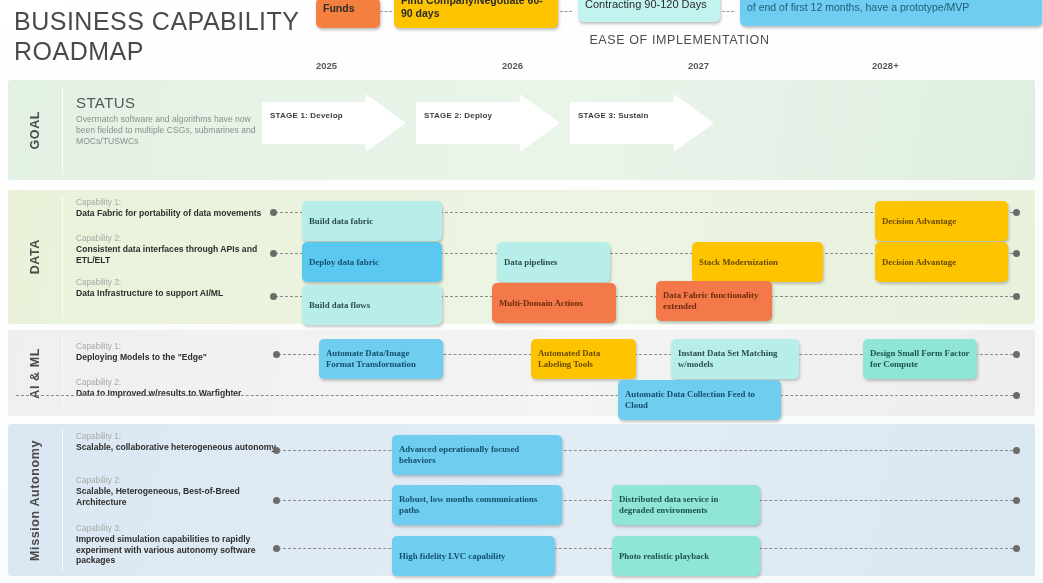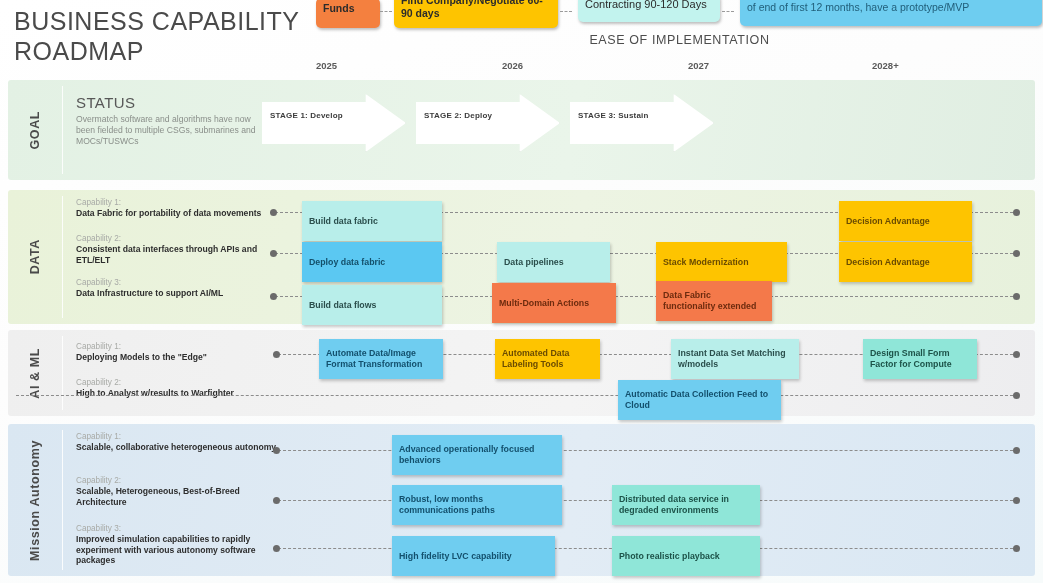--- a/index.html
+++ b/index.html
@@ -105,28 +105,28 @@
   
   .trow { position:absolute; left:0; height:0; }
   .tline {
     position:absolute; height:0; border-top:1.3px dashed #8c8c8c; top:0;
   }
   .tdot {
     position:absolute; width:7px; height:7px; border-radius:50%;
     background:#6b6b6b; top:-3.5px;
   }
   .node {
-    position:absolute; border-radius:0; padding:20px 7px;
+    position:absolute; border-radius:5px; padding:20px 7px;
     font-size:8.8px; line-height:10.6px; font-weight:bold;
     box-shadow:1px 2px 3px rgba(0,0,0,.22);
-    display:flex; align-items:center;
+    display:flex; align-items:center;font-family:Liberation Serif, serif;
   }
   .n-cyan   { background:#b8eeea; color:#2b4f4d; }
   .n-blue   { background:#5bc8f2; color:#14506b; }
-  .n-amber  { background:#fec400; color:#6b4c00; }
+  .n-amber  { background:#fec400; color:#6b4c00;margin-left:36px; }
   .n-orange { background:#f4794a; color:#6d2b0e; }
   .n-mint   { background:#8fe6d8; color:#1d5349; }
   .n-sky    { background:#6fcdf0; color:#13506d; }
 
 </style>
 </head>
 <body>
 
 <div id="page">
 
@@ -225,21 +225,21 @@
       <span>AI &amp; ML</span>
     </div>
     <div class="lane-divider"></div>
 
     <div class="cap wide" style="top:12px">
       <div class="n">Capability 1:</div>
       <div class="t">Deploying Models to the "Edge"</div>
     </div>
     <div class="cap wide" style="top:48px">
       <div class="n">Capability 2:</div>
-      <div class="t">High to Analyst w/results to Warfighter</div>
+      <div class="t">Data to Improved w/results to Warfighter</div>
     </div>
 
     <div class="trow" style="top:24px; left:0; width:100%">
       <div class="tline" style="left:265px; width:745px;"></div>
       <div class="tdot" style="left:265px;"></div>
       <div class="tdot" style="left:1005px;"></div>
       <div class="node n-sky" style="left:311px; top:-15px; width:124px; height:30px;">Automate Data/Image Format Transformation</div>
       <div class="node n-amber" style="left:487px; top:-15px; width:105px; height:31px;">Automated Data Labeling Tools</div>
       <div class="node n-cyan" style="left:663px; top:-15px; width:128px; height:31px;">Instant Data Set Matching w/models</div>
       <div class="node n-mint" style="left:855px; top:-15px; width:114px; height:31px;">Design Small Form Factor for Compute</div>

